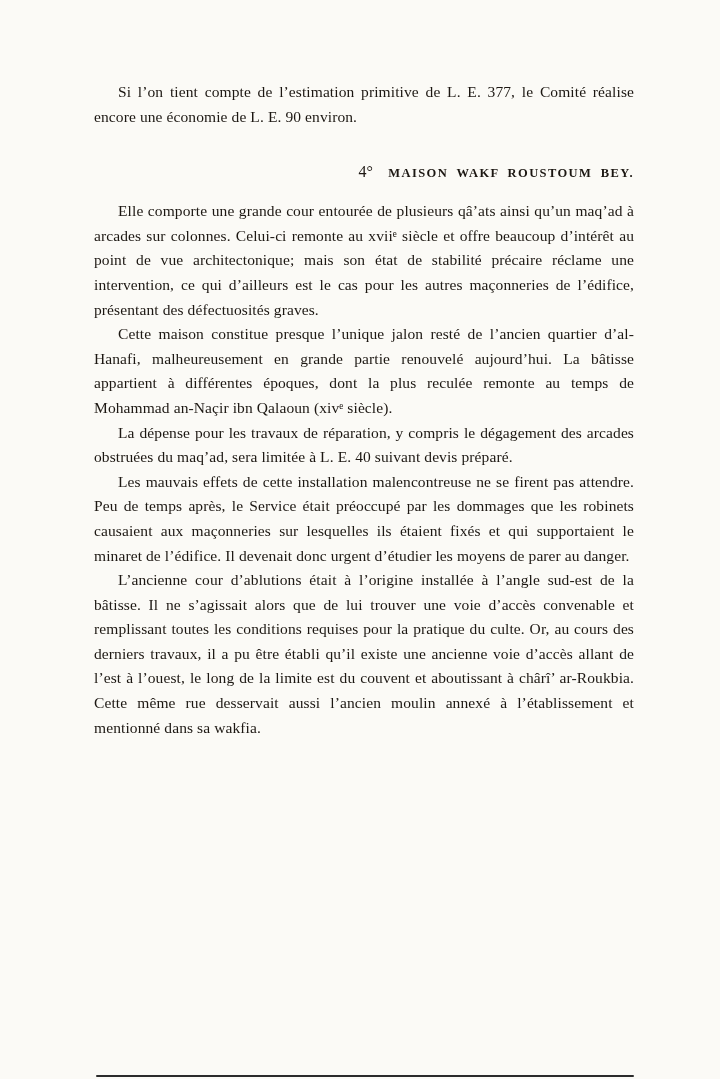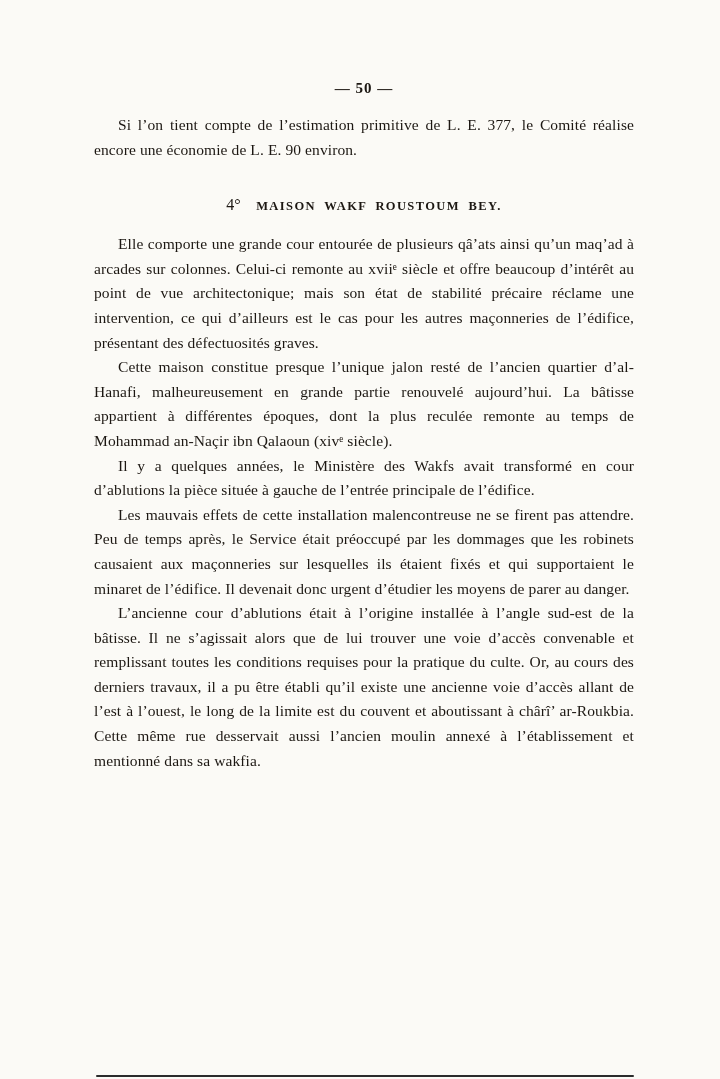--- a/index.html
+++ b/index.html
@@ -34,21 +34,21 @@
   }
   .para {
     margin: 0;
     font-size: 15.5px;
     line-height: 24.6px;
     text-align: justify;
     text-indent: 24px;
     letter-spacing: 0.1px;
   }
   .section-heading {
-    text-align: center;
+    text-align: right;
     font-weight: normal;
     margin: 34px 0 18px 0;
     font-size: 12.5px;
     letter-spacing: 1.4px;
     word-spacing: 4px;
   }
   .heading-number {
     font-size: 16px;
     letter-spacing: 0;
     margin-right: 7px;
@@ -65,33 +65,32 @@
     background: #2b2b2b;
     border-radius: 1px;
   }
 </style>
 </head>
 <body>
 
 <main class="sheet">
   <div class="text-block">
 
-    <div class="page-number">— 50 —</div>
 
     <p class="para">Si l’on tient compte de l’estimation primitive de L. E. 377, le Comité réalise encore une économie de L. E. 90 environ.</p>
 
     <h2 class="section-heading">
       <span class="heading-number">4°</span>
       <span class="heading-title">MAISON WAKF ROUSTOUM BEY.</span>
     </h2>
 
     <p class="para">Elle comporte une grande cour entourée de plusieurs qâ’ats ainsi qu’un maq’ad à arcades sur colonnes. Celui-ci remonte au xviiᵉ siècle et offre beaucoup d’intérêt au point de vue architectonique; mais son état de stabilité précaire réclame une intervention, ce qui d’ailleurs est le cas pour les autres maçonneries de l’édifice, présentant des défectuosités graves.</p>
     <p class="para">Cette maison constitue presque l’unique jalon resté de l’ancien quartier d’al-Hanafi, malheureusement en grande partie renouvelé aujourd’hui. La bâtisse appartient à différentes époques, dont la plus reculée remonte au temps de Mohammad an-Naçir ibn Qalaoun (xivᵉ siècle).</p>
+    <p class="para">La dépense pour les travaux de réparation, y compris le dégagement des arcades obstruées du maq’ad, sera limitée à L. E. 40 suivant devis préparé.</p>
 
 
-    <p class="para">Il y a quelques années, le Ministère des Wakfs avait transformé en cour d’ablutions la pièce située à gauche de l’entrée principale de l’édifice.</p>
     <p class="para">Les mauvais effets de cette installation malencontreuse ne se firent pas attendre. Peu de temps après, le Service était préoccupé par les dommages que les robinets causaient aux maçonneries sur lesquelles ils étaient fixés et qui supportaient le minaret de l’édifice. Il devenait donc urgent d’étudier les moyens de parer au danger.</p>
     <p class="para">L’ancienne cour d’ablutions était à l’origine installée à l’angle sud-est de la bâtisse. Il ne s’agissait alors que de lui trouver une voie d’accès convenable et remplissant toutes les conditions requises pour la pratique du culte. Or, au cours des derniers travaux, il a pu être établi qu’il existe une ancienne voie d’accès allant de l’est à l’ouest, le long de la limite est du couvent et aboutissant à chârî’ ar-Roukbia. Cette même rue desservait aussi l’ancien moulin annexé à l’établissement et mentionné dans sa wakfia.</p>
 
   </div>
 
   <div class="scan-edge"></div>
 </main>
 
 </body></html>

